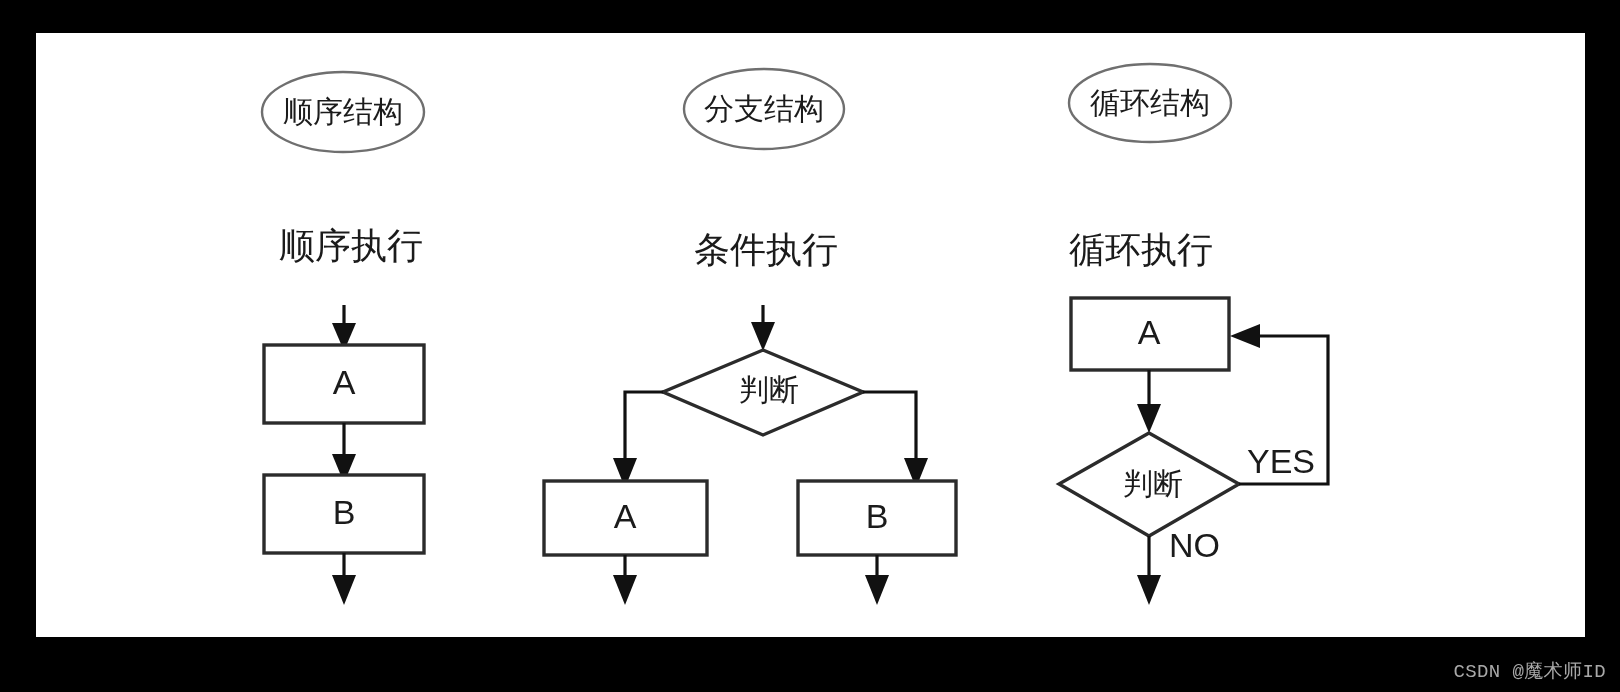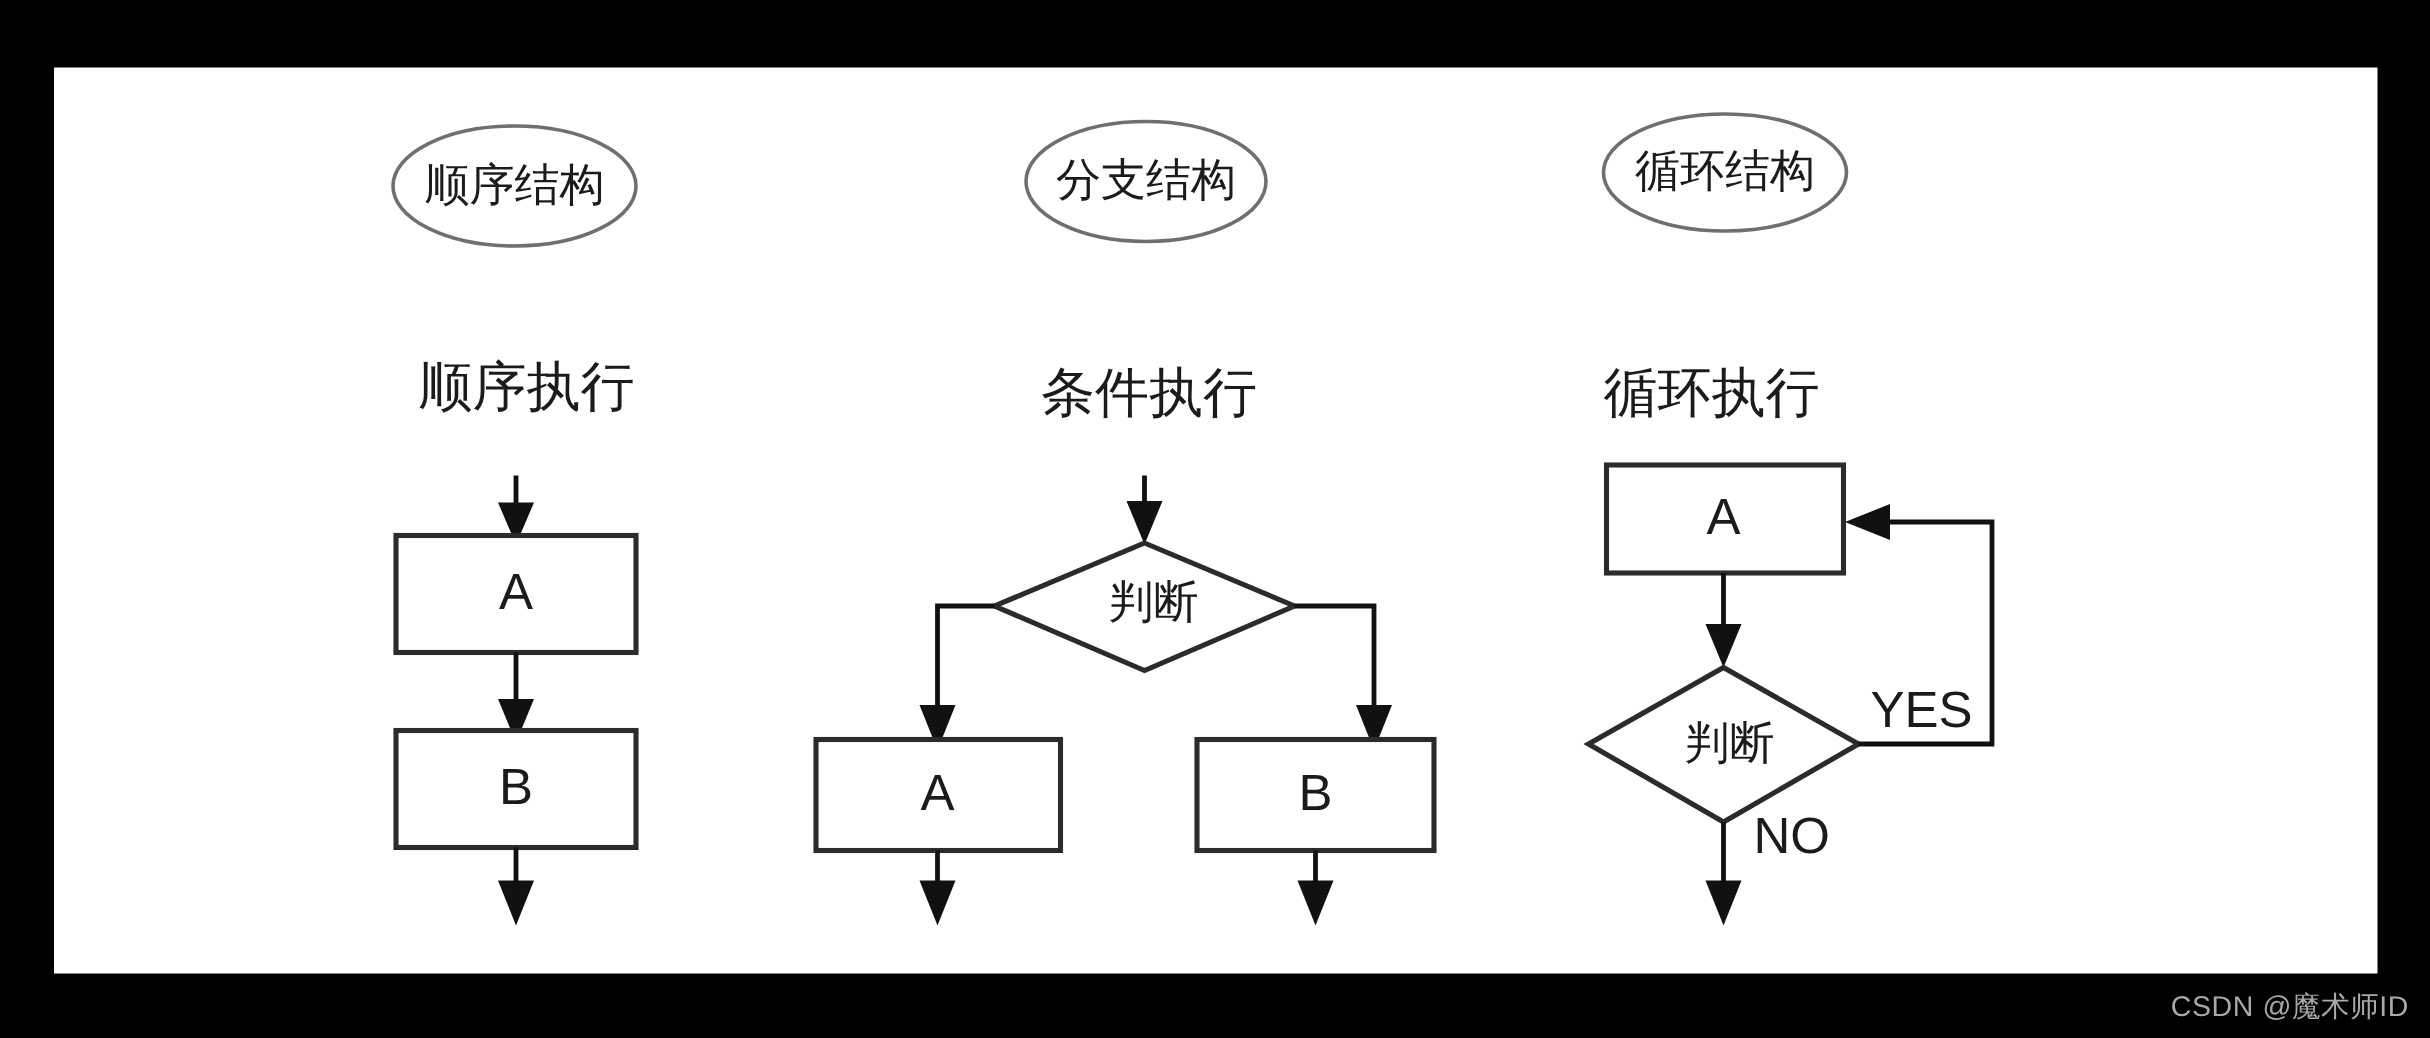--- a/index.html
+++ b/index.html
@@ -20,30 +20,29 @@
     width: 1620px;
     height: 692px;
   }
   .figure-surface {
     position: absolute;
     left: 36px;
     top: 33px;
     width: 1549px;
     height: 604px;
     background: #ffffff;
-    margin-top: 12px;
   }
   .watermark {
     position: absolute;
     right: 14px;
     bottom: 8px;
     color: #a8a8a8;
     font-size: 19px;
     letter-spacing: 0.4px;
-    font-family: Liberation Sans, sans-serif;
+    font-family: Liberation Mono, monospace;
     white-space: nowrap;
   }
   svg.flow {
     position: absolute;
     left: 0; top: 0;
     width: 1549px;
     height: 604px;
   }
   .node-outline {
     fill: #ffffff;

